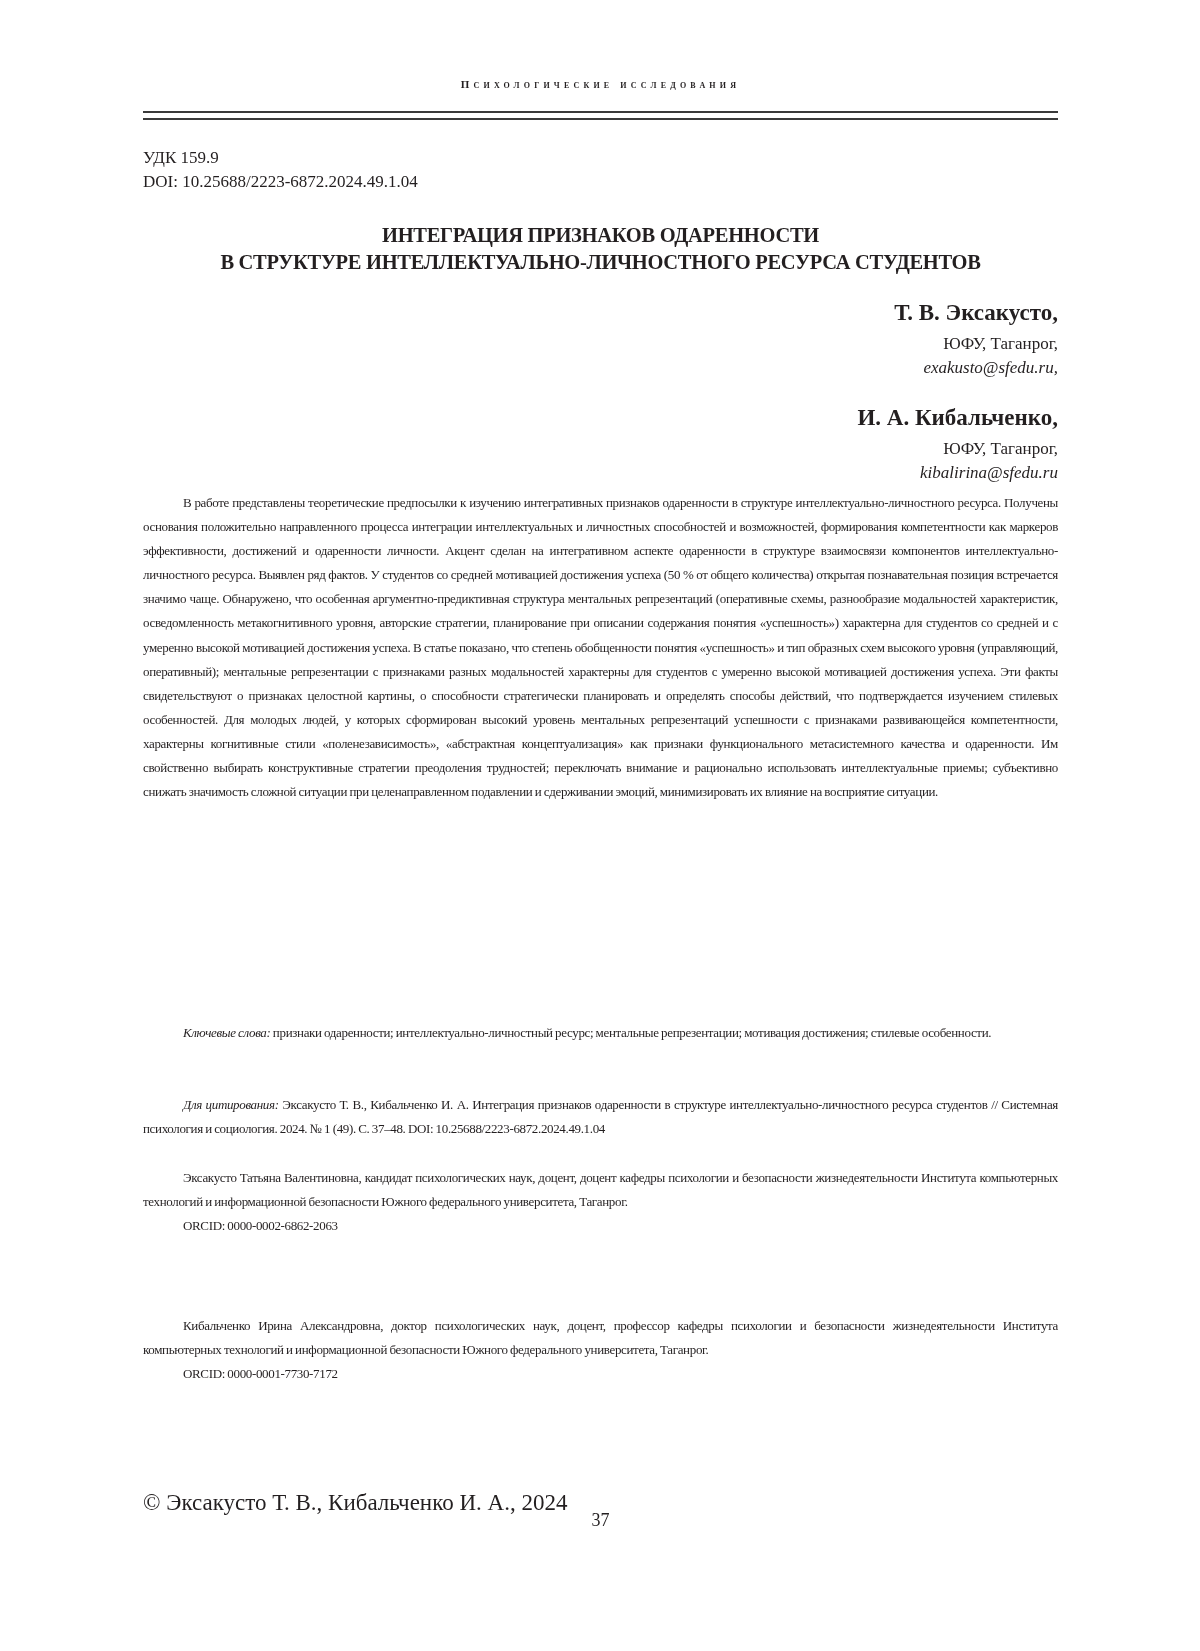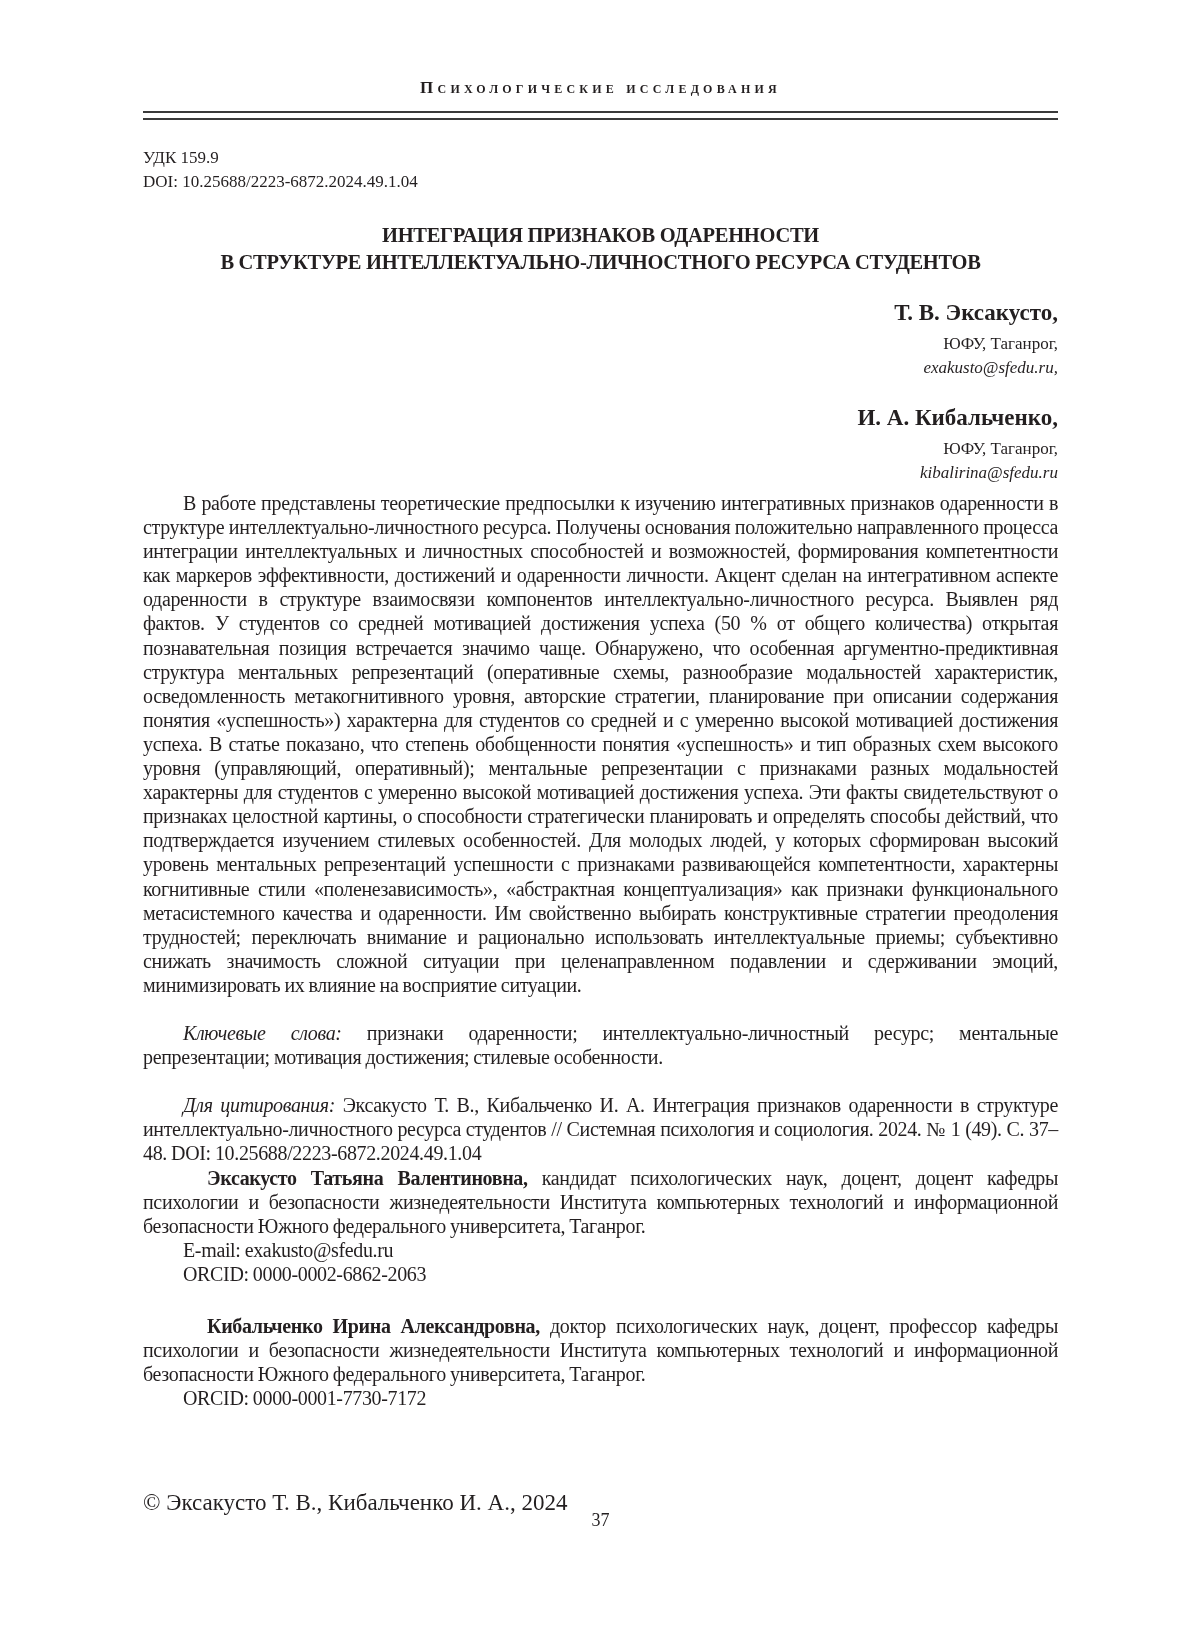--- a/index.html
+++ b/index.html
@@ -20,21 +20,21 @@
     left: 143px;
     top: 0;
     width: 915px;
   }
   .running-head {
     position: absolute;
     top: 78px;
     left: 0;
     width: 915px;
     text-align: center;
-    font-size: 17px;
+    font-size: 11px;
     font-weight: bold;
     letter-spacing: 4.2px;
     font-variant: small-caps;
   }
   .rule-top {
     position: absolute;
     top: 111px;
     left: 0;
     width: 915px;
     height: 0;
@@ -87,35 +87,35 @@
     font-style: italic;
     line-height: 24px;
   }
   .author-block + .author-block {
     margin-top: 25px;
   }
   .body-text {
     position: absolute;
     left: 0;
     width: 915px;
-    font-size: 20px;
+    font-size: 13px;
     line-height: 24.1px;
     text-align: justify;
     text-indent: 40px;
     margin: 0;
     letter-spacing: -0.35px;
     word-spacing: -0.5px;
   }
   .abstract { top: 491px; }
   .keywords { top: 1021px; }
   .citation { top: 1093px; }
   .bio1 { top: 1166px; }
   .bio2 { top: 1314px; }
   .it { font-style: italic; }
-  .bold { font-weight: bold; margin-left: 24px; }
+  .bold { font-weight: normal; }
   .contact-line {
     display: block;
     text-indent: 40px;
     text-align: left;
   }
   .copyright {
     position: absolute;
     top: 1491px;
     left: 0;
     font-size: 23px;
@@ -163,21 +163,20 @@
   </div>
 
   <p class="body-text abstract">В работе представлены теоретические предпосылки к изучению интегративных признаков одаренности в структуре интеллектуально-личностного ресурса. Получены основания положительно направленного процесса интеграции интеллектуальных и личностных способностей и возможностей, формирования компетентности как маркеров эффективности, достижений и одаренности личности. Акцент сделан на интегративном аспекте одаренности в структуре взаимосвязи компонентов интеллектуально-личностного ресурса. Выявлен ряд фактов. У студентов со средней мотивацией достижения успеха (50 % от общего количества) открытая познавательная позиция встречается значимо чаще. Обнаружено, что особенная аргументно-предиктивная структура ментальных репрезентаций (оперативные схемы, разнообразие модальностей характеристик, осведомленность метакогнитивного уровня, авторские стратегии, планирование при описании содержания понятия «успешность») характерна для студентов со средней и с умеренно высокой мотивацией достижения успеха. В статье показано, что степень обобщенности понятия «успешность» и тип образных схем высокого уровня (управляющий, оперативный); ментальные репрезентации с признаками разных модальностей характерны для студентов с умеренно высокой мотивацией достижения успеха. Эти факты свидетельствуют о признаках целостной картины, о способности стратегически планировать и определять способы действий, что подтверждается изучением стилевых особенностей. Для молодых людей, у которых сформирован высокий уровень ментальных репрезентаций успешности с признаками развивающейся компетентности, характерны когнитивные стили «поленезависимость», «абстрактная концептуализация» как признаки функционального метасистемного качества и одаренности. Им свойственно выбирать конструктивные стратегии преодоления трудностей; переключать внимание и рационально использовать интеллектуальные приемы; субъективно снижать значимость сложной ситуации при целенаправленном подавлении и сдерживании эмоций, минимизировать их влияние на восприятие ситуации.</p>
 
   <p class="body-text keywords"><span class="it">Ключевые слова:</span><span> признаки одаренности; интеллектуально-личностный ресурс; ментальные репрезентации; мотивация достижения; стилевые особенности.</span></p>
 
   <p class="body-text citation"><span class="it">Для цитирования:</span><span> Эксакусто Т. В., Кибальченко И. А. Интеграция признаков одаренности в структуре интеллектуально-личностного ресурса студентов // Системная психология и социология. 2024. № 1 (49). С. 37–48. DOI: 10.25688/2223-6872.2024.49.1.04</span></p>
 
   <div class="body-text bio1">
     <span class="bold">Эксакусто Татьяна Валентиновна,</span><span> кандидат психологических наук, доцент, доцент кафедры психологии и безопасности жизнедеятельности Института компьютерных технологий и информационной безопасности Южного федерального университета, Таганрог.</span>
-    <span class="contact-line">E-mail: exakusto@sfedu.ru</span>
     <span class="contact-line">ORCID: 0000-0002-6862-2063</span>
   </div>
 
   <div class="body-text bio2">
     <span class="bold">Кибальченко Ирина Александровна,</span><span> доктор психологических наук, доцент, профессор кафедры психологии и безопасности жизнедеятельности Института компьютерных технологий и информационной безопасности Южного федерального университета, Таганрог.</span>
     <span class="contact-line">ORCID: 0000-0001-7730-7172</span>
   </div>
 
   <div class="copyright">© Эксакусто Т. В., Кибальченко И. А., 2024</div>
 

